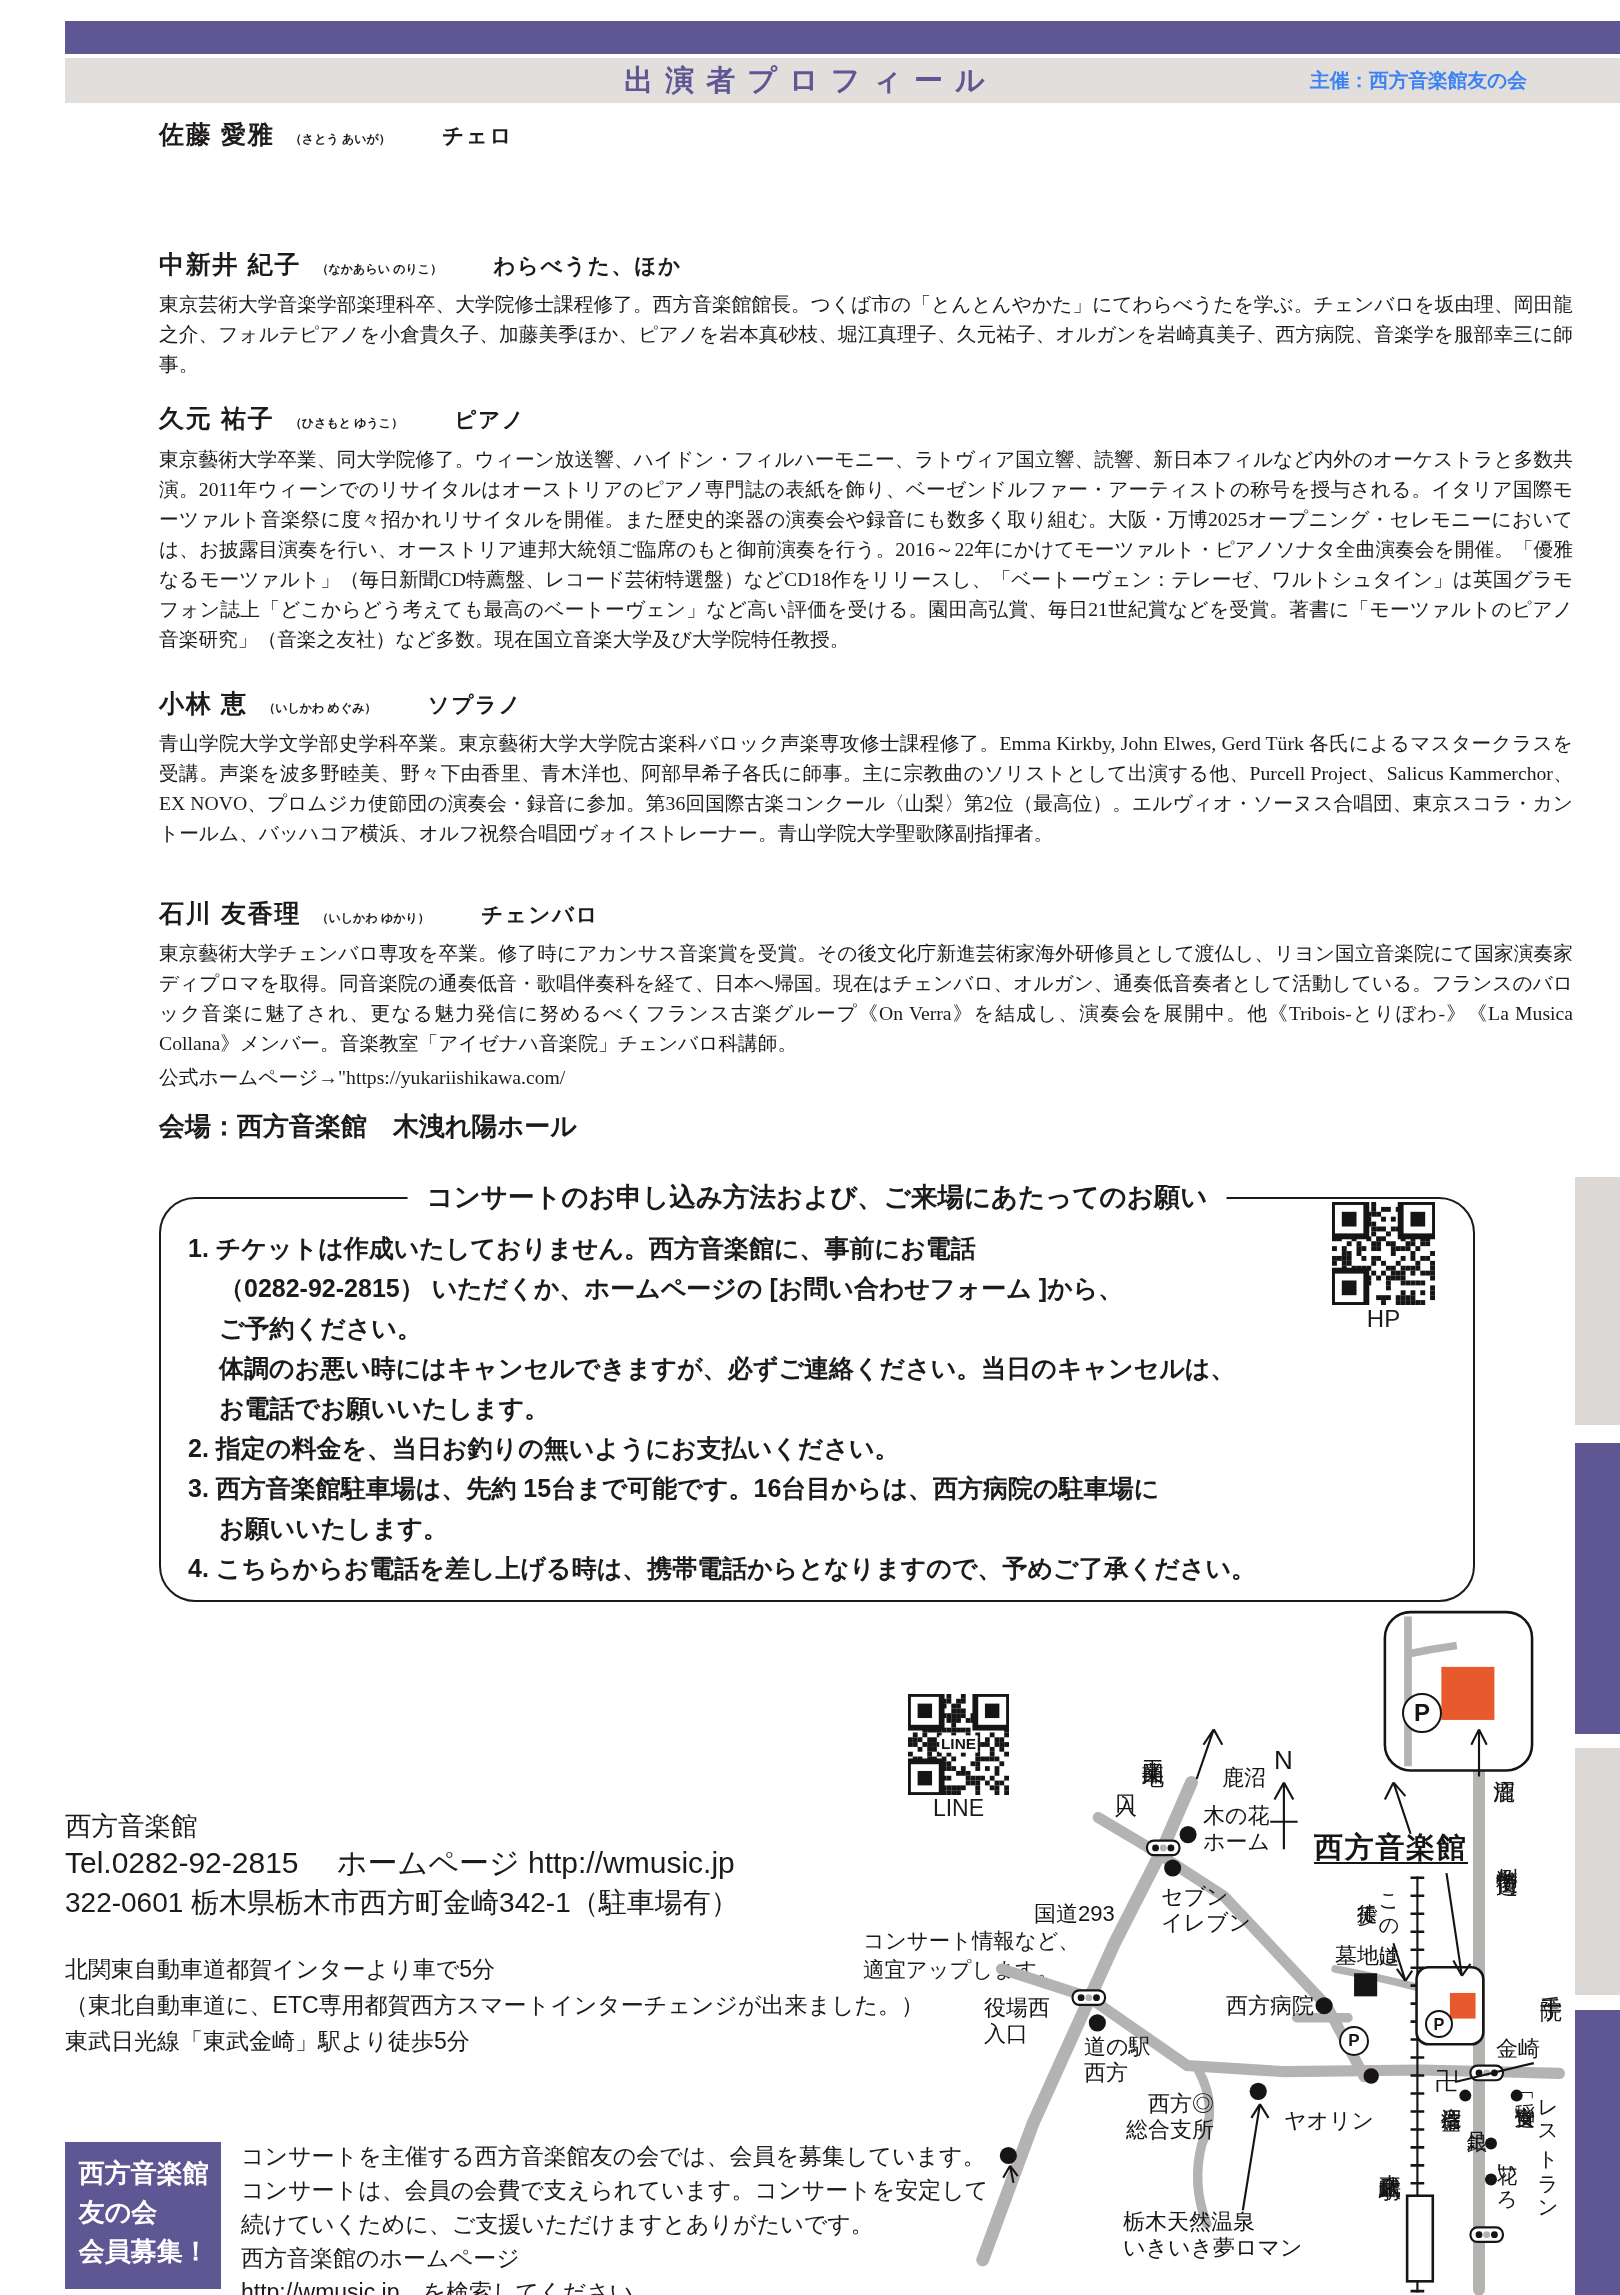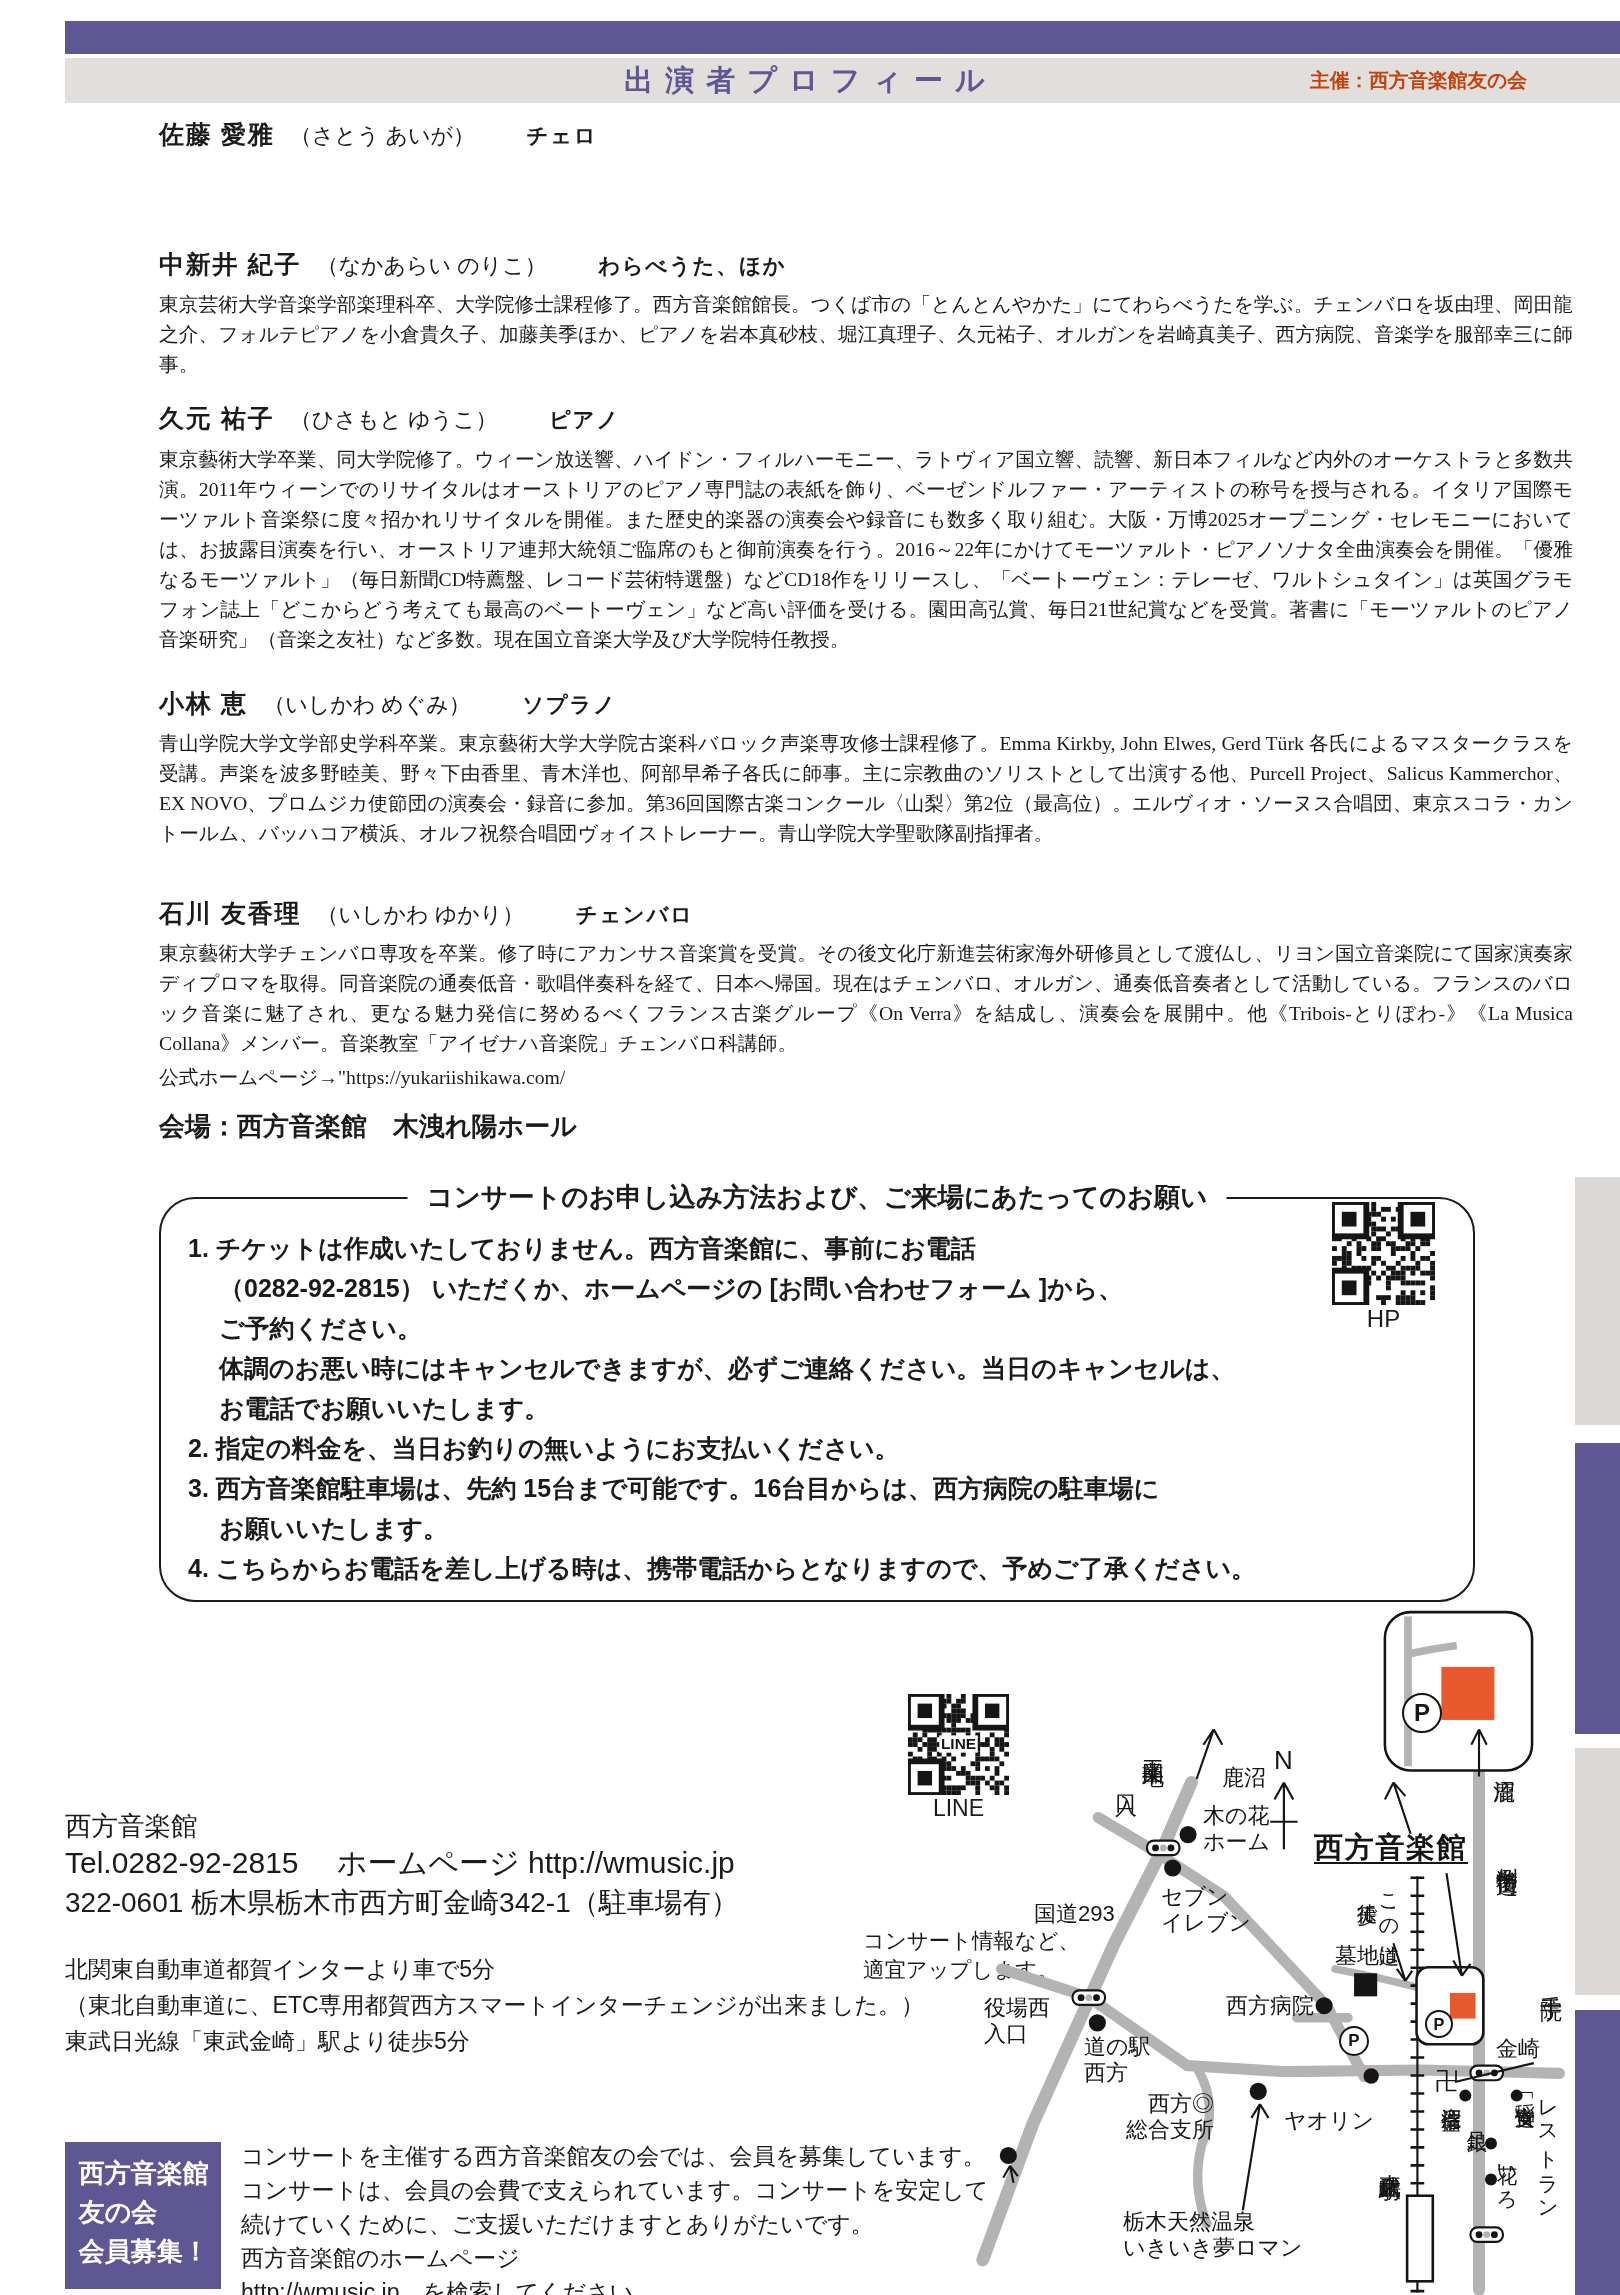--- a/index.html
+++ b/index.html
@@ -4,25 +4,25 @@
 <style>
   html,body{margin:0;padding:0;background:#fff;}
   #page{position:relative;width:1621px;height:2295px;background:#ffffff;overflow:hidden;
         font-family:"Liberation Sans",sans-serif;color:#1d1a1b;}
   .abs{position:absolute;}
   
   #bar-purple{left:65px;top:20.5px;width:1556px;height:33px;background:#5e5794;}
   #bar-gray{left:65px;top:58px;width:1556px;height:45px;background:#e1dedb;}
   #page-title{left:0;top:58px;width:1621px;height:45px;line-height:45px;text-align:center;
       font-size:29px;font-weight:bold;letter-spacing:12px;color:#5e5794;}
-  #organizer{right:94px;top:58px;height:45px;line-height:45px;font-size:19.7px;font-weight:bold;color:#c2410c;}
+  #organizer{right:94px;top:58px;height:45px;line-height:45px;font-size:19.7px;font-weight:bold;color:#3b82f6;}
   
   .pname-row{left:159px;display:flex;align-items:baseline;gap:15.4px;}
   .pname{font-size:25px;font-weight:bold;letter-spacing:1.7px;}
-  .pkana{font-size:22px;font-weight:normal;}
+  .pkana{font-size:12px;font-weight:bold;}
   .prole{font-size:21.4px;font-weight:bold;margin-left:36px;letter-spacing:1.7px;}
   .pbio{left:159px;width:1414px;font-family:"Liberation Serif",serif;font-size:19.7px;
         line-height:30px;text-align:justify;white-space:pre-line;}
   
   #venue-line{left:159px;top:1109px;font-size:26px;font-weight:bold;}
   
   #notice-box{left:159px;top:1197px;width:1312px;height:401px;border:2.6px solid #1a1a1a;border-radius:36px;}
   #notice-title{position:absolute;top:-20.5px;left:50%;transform:translateX(-50%);background:#fff;
       padding:0 19px;font-size:26.5px;font-weight:bold;white-space:nowrap;}
   #notice-lines{position:absolute;left:27px;top:29px;width:1139px;font-size:25px;font-weight:bold;line-height:40px;}

